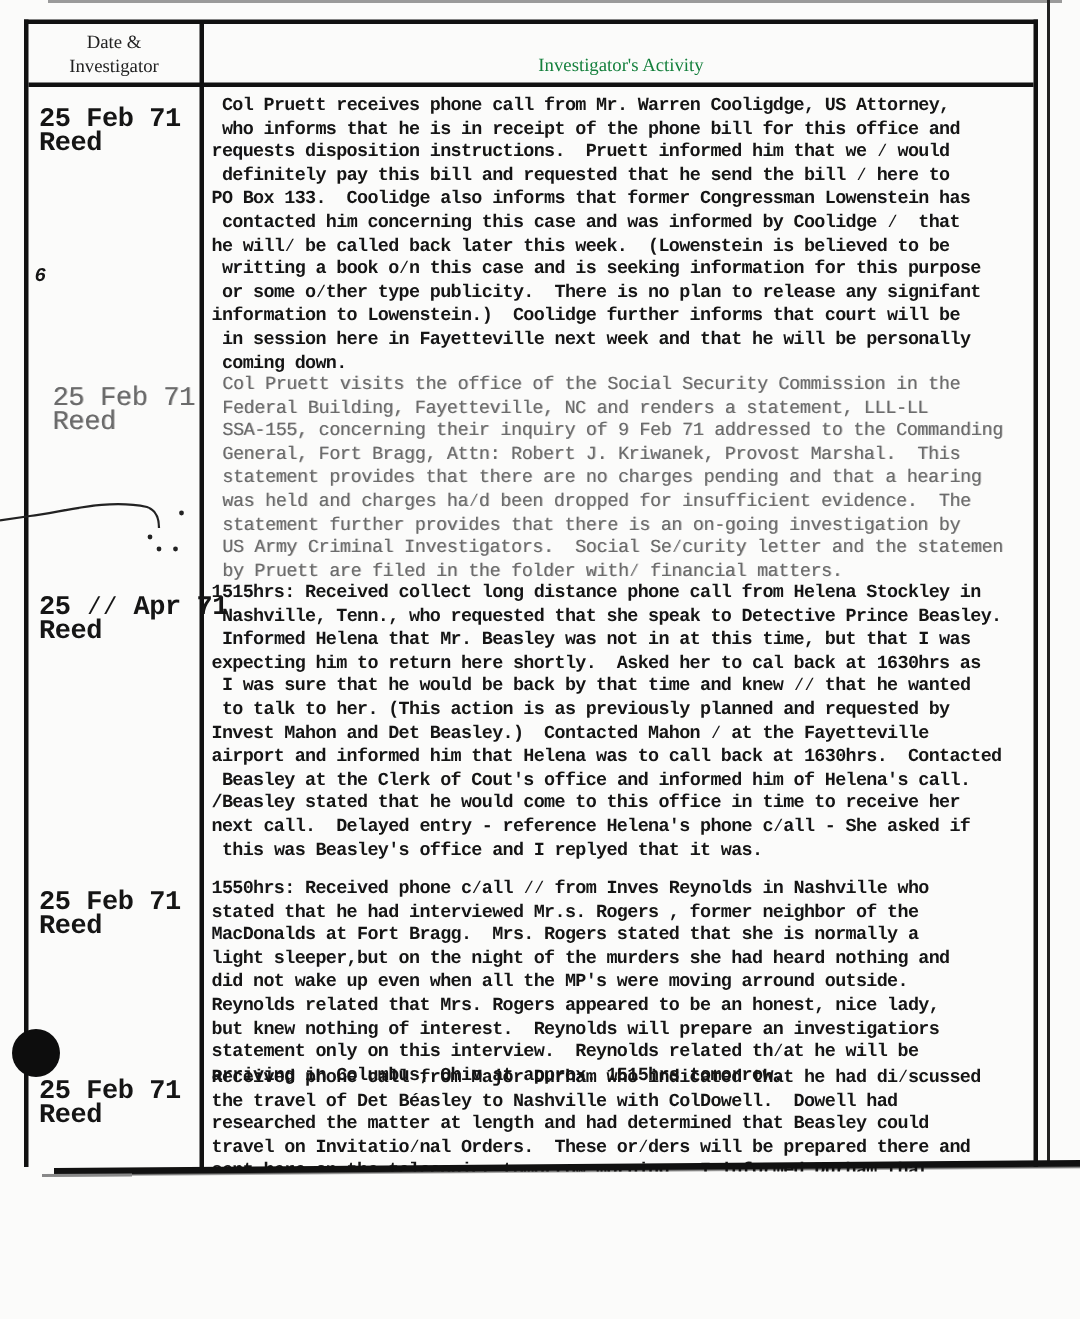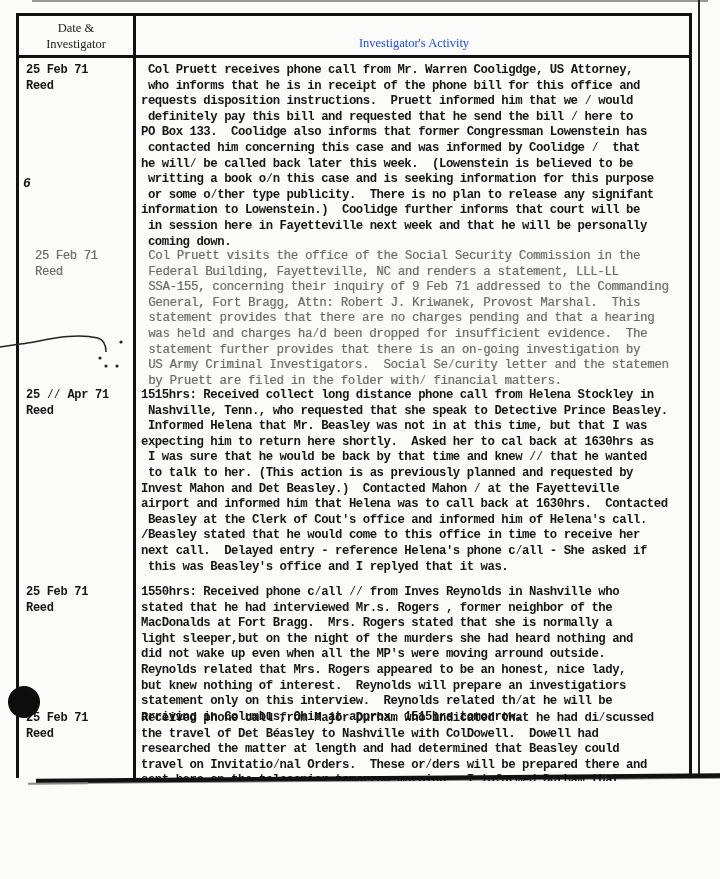--- a/index.html
+++ b/index.html
@@ -31,26 +31,26 @@
     border-bottom: 3px solid #111; box-sizing: border-box; padding-left: 17px;
   }
   .h-date {
     position: absolute; left: 0; top: 4px; width: 114px; text-align: center;
     font-family: "Liberation Serif", "DejaVu Serif", serif;
     font-size: 12.5px; line-height: 16px; color: #222;
   }
   .h-activity {
     position: absolute; left: 117px; top: 20px; width: 556px; text-align: center;
     font-family: "Liberation Serif", "DejaVu Serif", serif;
-    font-size: 12.5px; color: #1d4ed8;
+    font-size: 12.5px; color: #15803d;
   }
   .entry { position: absolute; left: 0; width: 100%; }
   .entry .date {
-    position: absolute; left: 7px; top: 0; width: 104px;
-    font-size: 12px; line-height: 15.5px; font-weight: bold; letter-spacing: -0.3px;
+    position: absolute; left: 7px; top: 10px; width: 104px;
+    font-size: 18px; line-height: 15.5px; font-weight: bold; letter-spacing: -0.3px;
     white-space: pre;
   }
   .entry .text {
     position: absolute; left: 122px; top: 0; width: 556px;
     font-size: 12.3px; line-height: 15.6px; font-weight: bold; letter-spacing: -0.45px;
     white-space: pre-wrap;
   }
   .entry.faded .date, .entry.faded .text {
     color: #6b6b6b; font-weight: normal; letter-spacing: -0.25px;
     text-shadow: 0.6px 0 0 #bbb;

